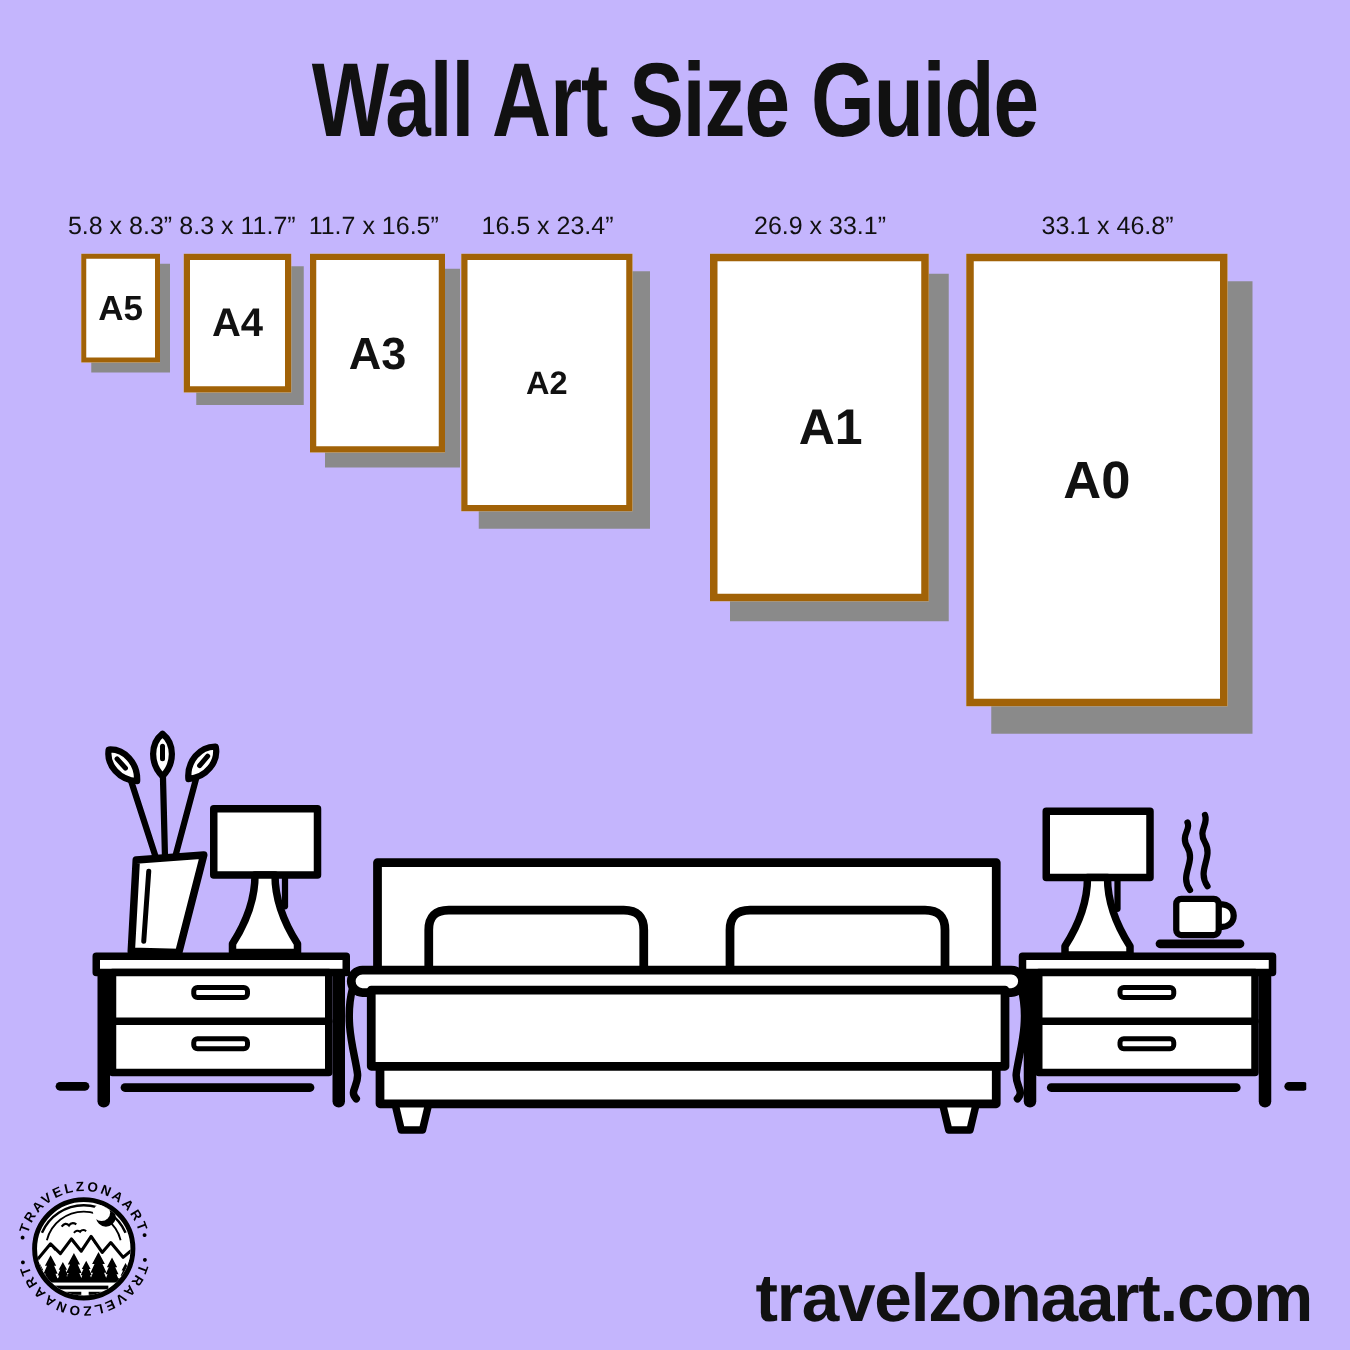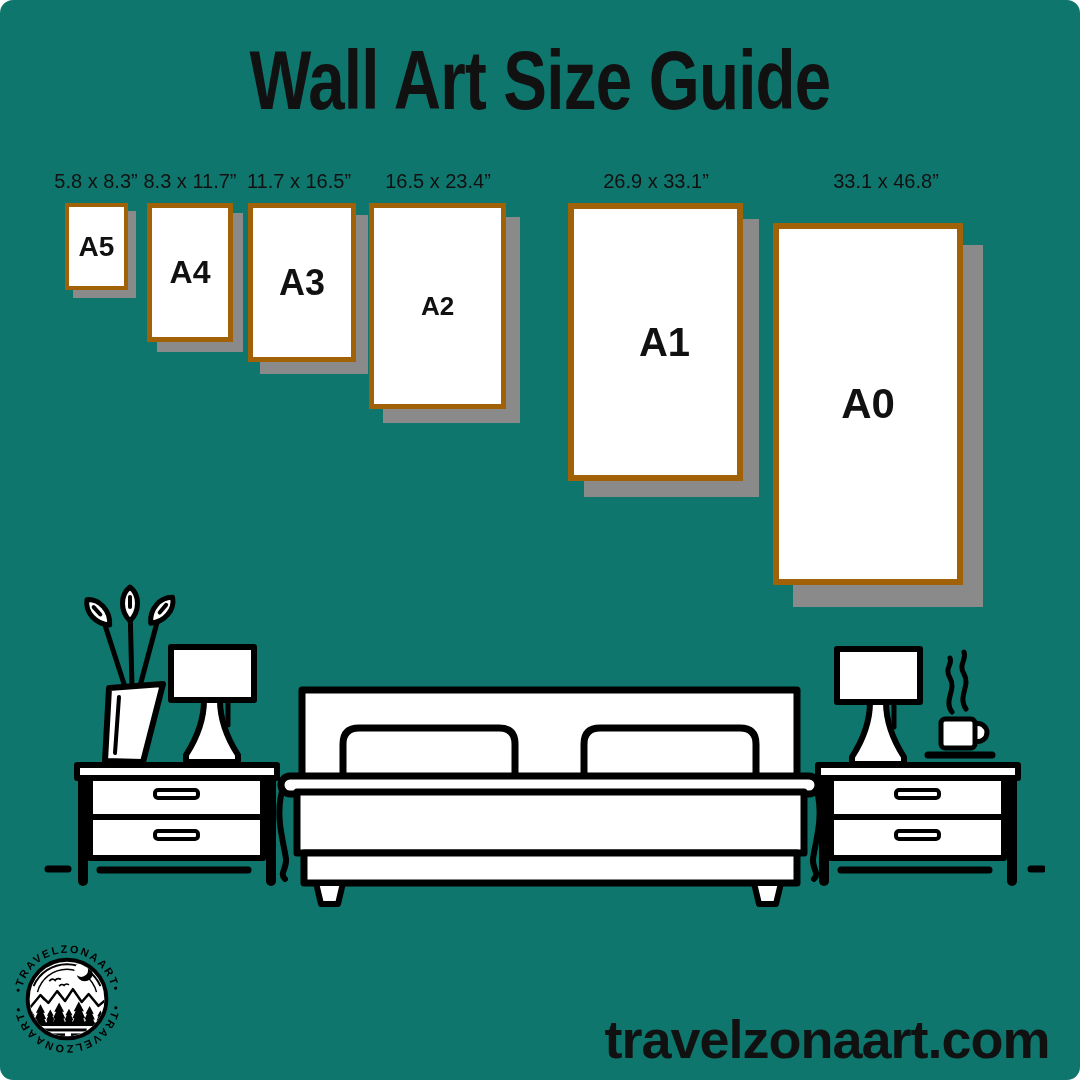--- a/index.html
+++ b/index.html
@@ -1,40 +1,40 @@
 <!DOCTYPE html>
 <html><head>
 <meta charset="utf-8">
 <style>
   html,body{margin:0;padding:0;background:#ffffff;}
   body{width:1080px;height:1080px;font-family:"Liberation Sans","DejaVu Sans",sans-serif;color:#000;}
-  .canvas{position:relative;width:1080px;height:1080px;background:#0f766e;overflow:hidden;border-radius:13px;}
+  .canvas{position:relative;width:1080px;height:1080px;background:#c4b5fd;overflow:hidden;}
 
   .title{
     position:absolute;top:38px;left:0;width:1080px;text-align:center;
     font-size:84px;font-weight:bold;letter-spacing:-1px;line-height:1;
     transform:scaleX(0.78);transform-origin:50% 50%;white-space:nowrap;color:#111;
   }
 
   .size-label{
     position:absolute;top:170px;transform:translateX(-50%);
     font-size:20px;font-weight:normal;white-space:nowrap;color:#111;
   }
   .p0{left:96px}.p1{left:190px}.p2{left:299px}.p3{left:438px}.p4{left:656px}.p5{left:886px}
 
   .frame{
     position:absolute;top:203px;background:#fff;border:5px solid #a16207;box-sizing:border-box;
     display:flex;align-items:center;justify-content:center;font-weight:bold;color:#111;
   }
   .f0{left:65px;width:63px;height:87px;border-width:4px;box-shadow:8px 8px 0 #8a8a8a;font-size:28px;}
-  .f1{left:147px;width:86px;height:139px;border-width:5px;box-shadow:10px 10px 0 #8a8a8a;font-size:32px;}
+  .f1{left:147px;width:86px;height:111px;border-width:5px;box-shadow:10px 10px 0 #8a8a8a;font-size:32px;}
   .f2{left:248px;width:108px;height:159px;border-width:5px;box-shadow:12px 12px 0 #8a8a8a;font-size:36px;}
   .f3{left:369px;width:137px;height:206px;border-width:5px;box-shadow:14px 14px 0 #8a8a8a;font-size:26px;}
   .f4{left:568px;width:175px;height:278px;border-width:6px;box-shadow:16px 16px 0 #8a8a8a;font-size:40px;padding-left:18px;}
-  .f5{left:773px;width:190px;height:362px;border-width:6px;box-shadow:20px 22px 0 #8a8a8a;font-size:42px;margin-top:20px;}
+  .f5{left:773px;width:209px;height:362px;border-width:6px;box-shadow:20px 22px 0 #8a8a8a;font-size:42px;}
 
   .scene{position:absolute;left:35px;top:583px;width:1010px;height:335px;}
   .badge{position:absolute;left:8px;top:940px;width:118px;height:118px;}
   .website{
     position:absolute;left:827px;top:1008px;transform:translateX(-50%);
     font-size:54px;font-weight:bold;letter-spacing:-1px;white-space:nowrap;color:#111;
   }
 
   .ln{stroke:#000;fill:none;stroke-linecap:round;stroke-linejoin:round;}
   .wf{stroke:#000;fill:#fff;stroke-linecap:round;stroke-linejoin:round;}

